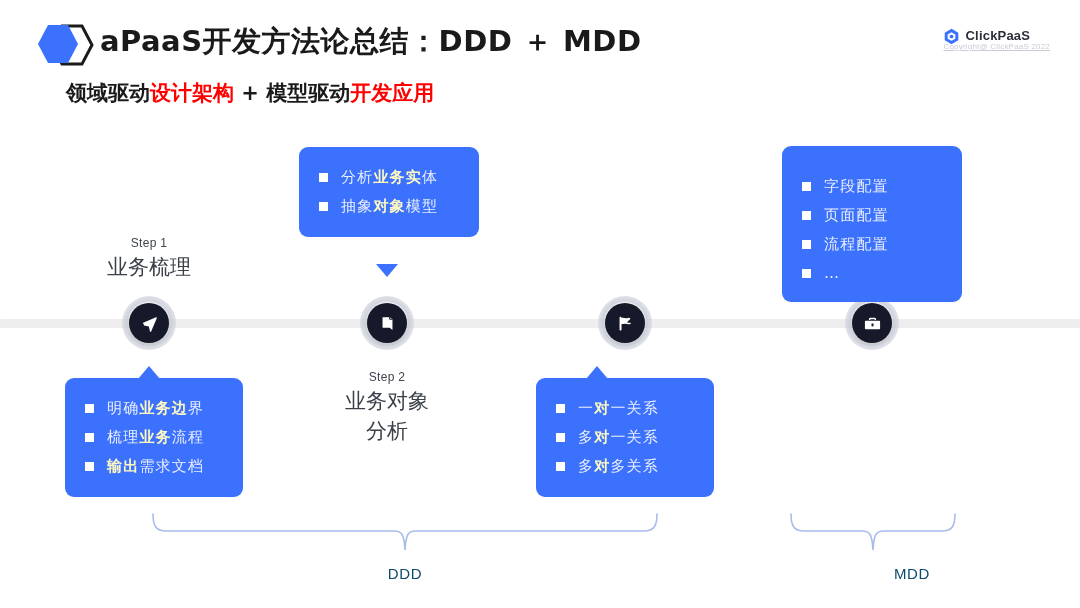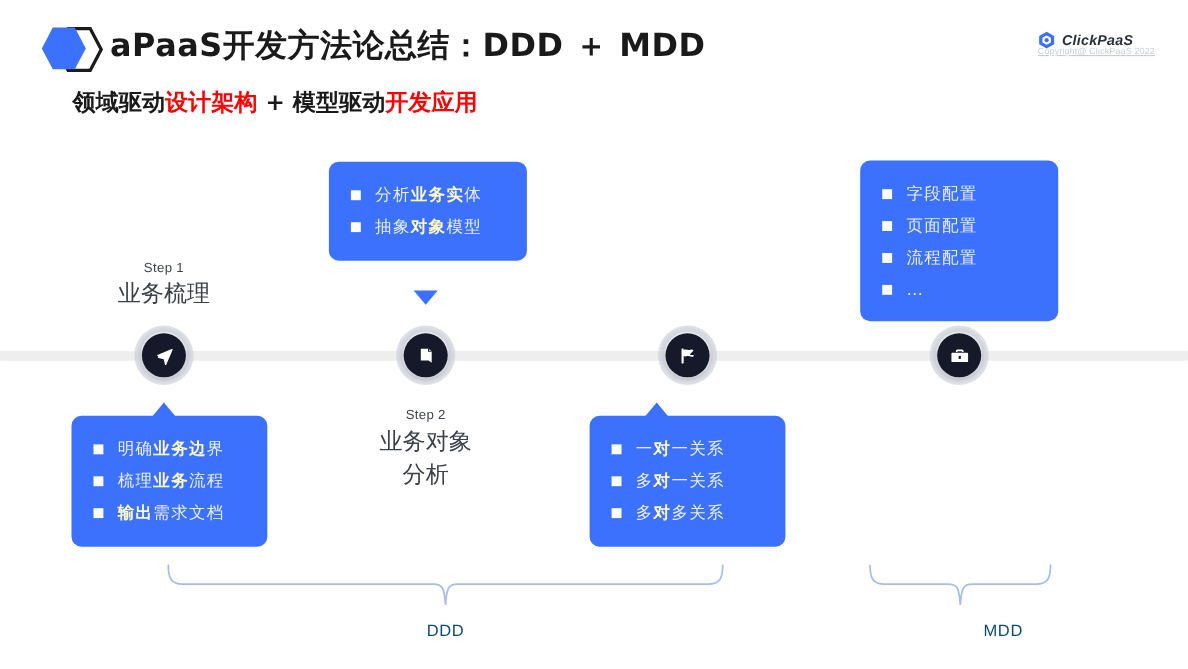--- a/index.html
+++ b/index.html
@@ -20,21 +20,21 @@
     font-family: "DejaVu Sans", "Liberation Sans", sans-serif;
   }
   .subtitle {
     position: absolute; left: 66px; top: 79px;
     font-size: 21px; font-weight: 700; color: #1a1a1a; white-space: nowrap;
     font-family: "DejaVu Sans", "Liberation Sans", sans-serif;
   }
   .subtitle .red { color: #ff0000; }
 
   .brand { position: absolute; right: 30px; top: 28px; text-align: center; }
-  .brand-row { display: flex; align-items: center; gap: 5px; font-style: italic; }
+  .brand-row { display: flex; align-items: flex-start; gap: 5px; }
   .brand-mark { width: 17px; height: 17px; }
   .brand-name {
     font-size: 13px; font-weight: 700; color: #2b2f3a; letter-spacing: 0.2px;
   }
   .brand-copy {
     margin-top: -3px; font-size: 8px; color: #c9ccd4; letter-spacing: 0.2px;
     white-space: nowrap;
     text-decoration: underline;
   }
 
@@ -243,21 +243,21 @@
         </li>
       <li>
           <span class="bullet"></span>
           <span>多</span>
           <span class="bold">对</span>
           <span>多关系</span>
         </li>
     </ul>
   </div>
 
-  <div class="box" style="left:782px; top:146px; width:180px; padding-top:16px; padding-bottom:14px">
+  <div class="box" style="left:782px; top:146px; width:180px; padding-top:26px; padding-bottom:14px">
     <ul>
       <li>
           <span class="bullet"></span>
           <span>字段配置</span>
         </li>
       <li>
           <span class="bullet"></span>
           <span>页面配置</span>
         </li>
       <li>

